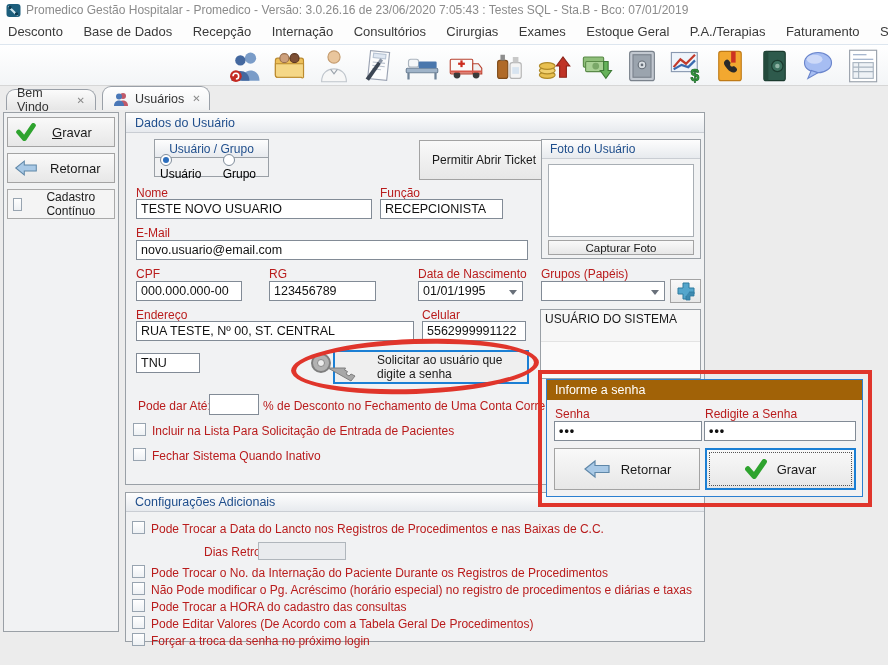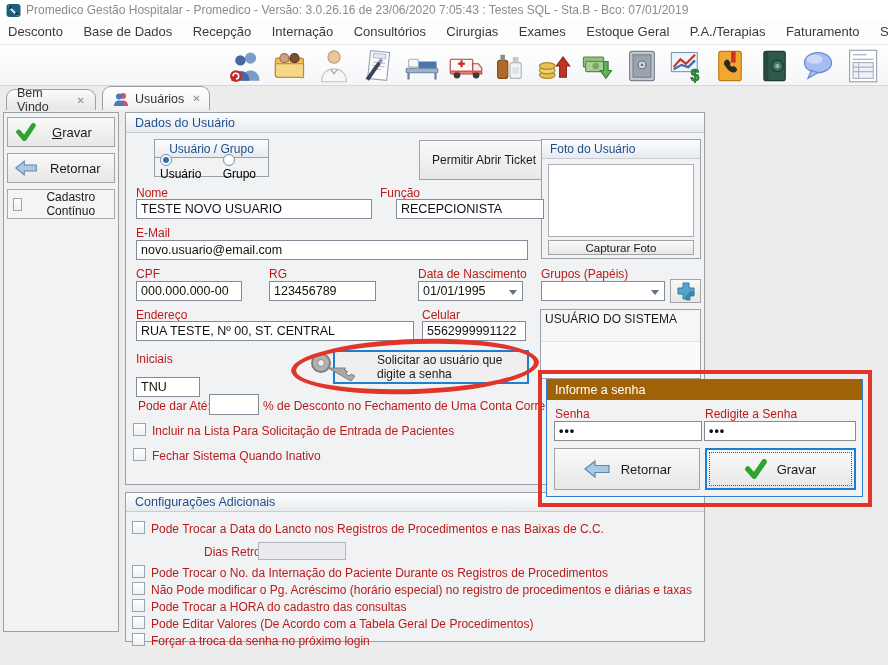--- a/index.html
+++ b/index.html
@@ -274,21 +274,21 @@
     <div style="height:19px; background:linear-gradient(#fdfdfd,#e7eaee); border-bottom:1px solid #c9cdd3; color:#1f4e8c; font-size:12px; line-height:19px; padding-left:8px;">Foto do Usuário</div>
     <div style="position:absolute; left:6px; top:24px; width:146px; height:73px; background:#ffffff; border:1px solid #a8aeb4;"></div>
     <div class="btn" style="left:6px; top:100px; width:146px; height:15px; font-size:11.5px;">
       <span>Capturar Foto</span>
     </div>
   </div>
 
   <span class="lbl" style="left:10px; top:73px;">Nome</span>
   <input class="inp" style="left: 10px; top: 86px; width: 236px;" value="TESTE NOVO USUARIO">
   <span class="lbl" style="left:254px; top:73px;">Função</span>
-  <input class="inp" style="left: 270px; top: 86px; width: 148px;" value="RECEPCIONISTA">
+  <input class="inp" style="left: 254px; top: 86px; width: 123px;" value="RECEPCIONISTA">
 
   <span class="lbl" style="left:10px; top:113px;">E-Mail</span>
   <input class="inp" style="left: 10px; top: 127px; width: 392px;" value="novo.usuario@email.com">
 
   <span class="lbl" style="left:10px; top:154px;">CPF</span>
   <input class="inp" style="left: 10px; top: 168px; width: 106px;" value="000.000.000-00">
   <span class="lbl" style="left:143px; top:154px;">RG</span>
   <input class="inp" style="left: 143px; top: 168px; width: 107px;" value="123456789">
   <span class="lbl" style="left:292px; top:154px;">Data de Nascimento</span>
   <div class="inp" style="left:292px; top:168px; width:105px; line-height:18px;">
@@ -315,21 +315,21 @@
   <span class="lbl" style="left:296px; top:195px;">Celular</span>
   <input class="inp" style="left: 296px; top: 208px; width: 104px;" value="5562999991122">
 
   <div style="position:absolute; left:414px; top:196px; width:161px; height:70px; border:1px solid #9aa0a6; background:#fafafa; overflow:hidden;">
     <div class="grid-row">
       <span>USUÁRIO DO SISTEMA</span>
     </div>
   </div>
 
   <span class="lbl" style="left:10px; top:239px;">Iniciais</span>
-  <input class="inp" style="left: 10px; top: 264px; width: 64px;" value="TNU">
+  <input class="inp" style="left: 10px; top: 240px; width: 64px;" value="TNU">
 
   <div class="btn keybtn" style="left:207px; top:237px; width:196px; height:34px; overflow:visible; justify-content:flex-start; padding-left:42px; font-size:12px;">
     <span style="position:absolute; left:-28px; top:-2px;">
       <svg width="62" height="36" viewBox="0 0 62 36">
           <circle cx="14" cy="13" r="9" fill="#b2b2b2" stroke="#7e7e7e" stroke-width="2"></circle>
           <circle cx="14" cy="13" r="3.5" fill="#ededed" stroke="#8a8a8a"></circle>
           <path d="M21 18 L44 31 l4-5 -4-2 -2 2 -3-2 1.5-2.5 -3-1.5 1-2z" fill="#a8a8a8" stroke="#7e7e7e"></path>
         </svg>
     </span>
     <span>Solicitar ao usuário que digite a senha</span>

